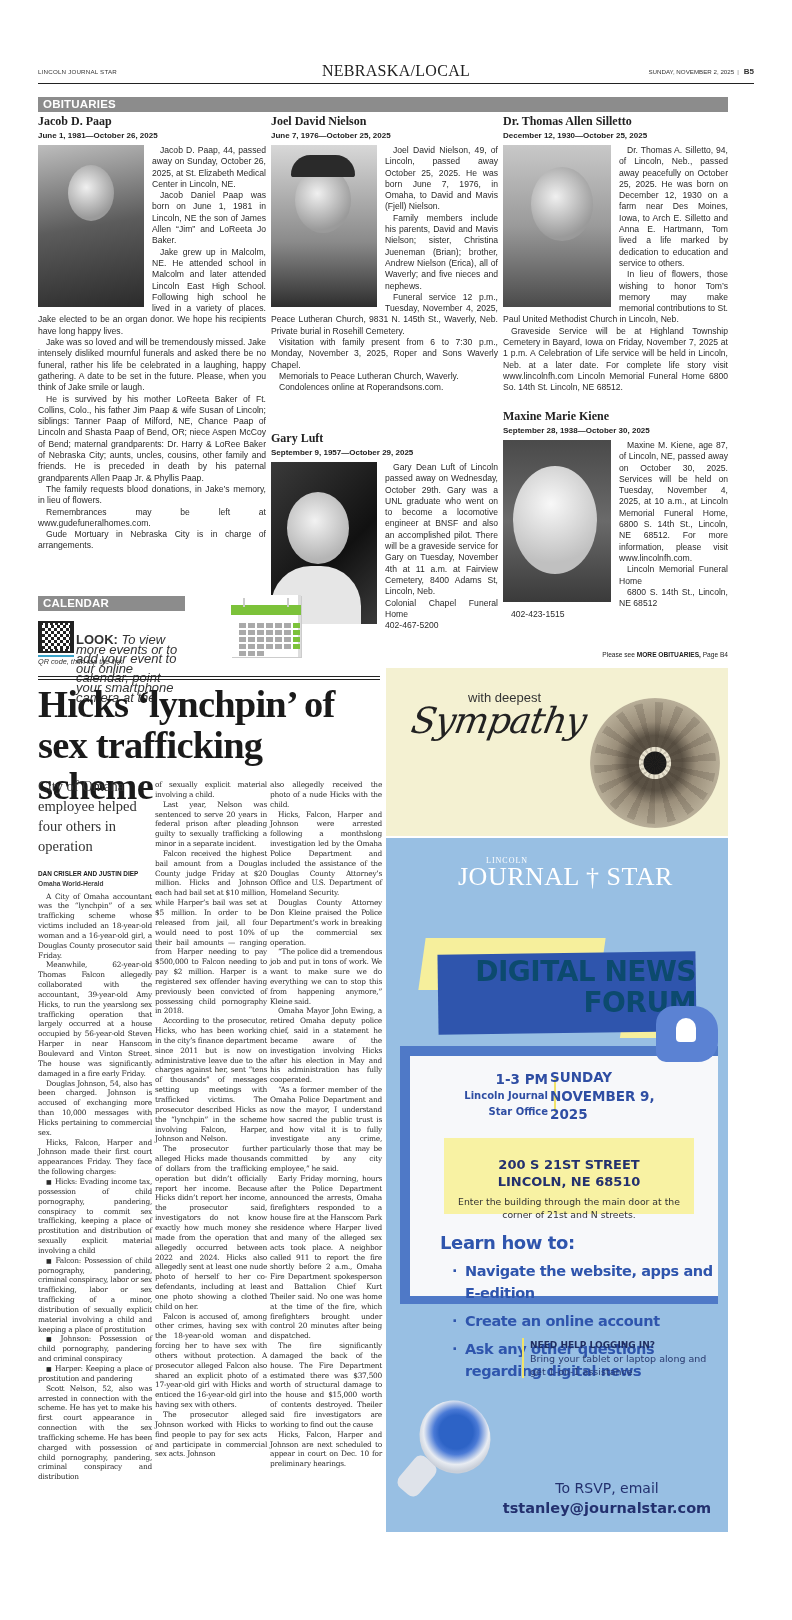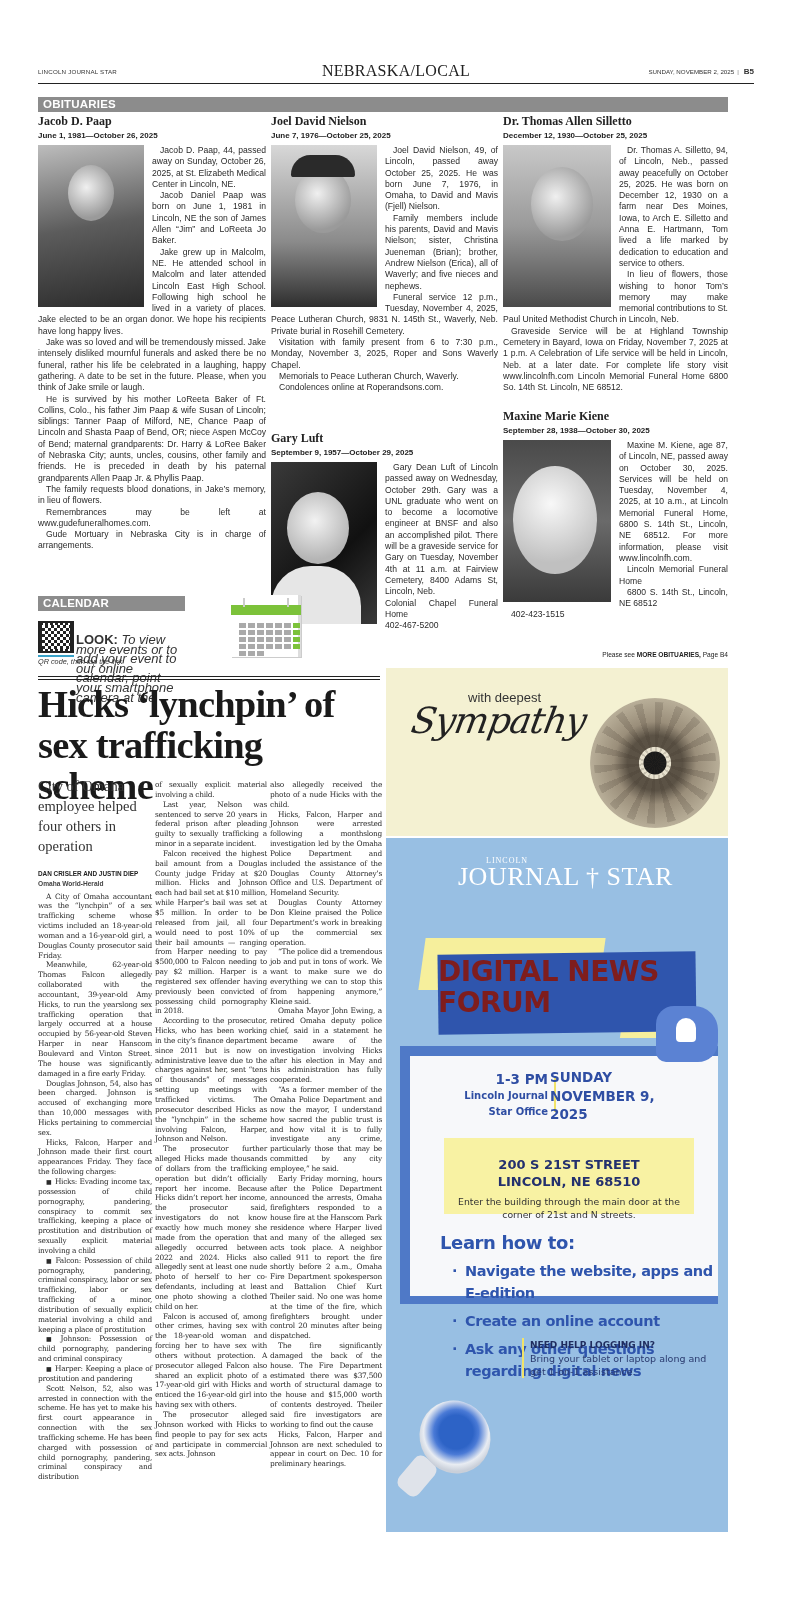--- a/index.html
+++ b/index.html
@@ -67,21 +67,21 @@
            background: repeating-conic-gradient(rgba(60,50,40,0.18) 0 8deg, rgba(0,0,0,0) 8deg 20deg); }
 
   
   .forum { position: absolute; left: 386px; top: 838px; width: 342px; height: 694px; background: #98bfe3; overflow: hidden; }
   .logo { position: absolute; left: 0; right: 0; top: 18px; text-align: center; font-family: "Liberation Serif", serif; color: #fff; }
   .logo-small { font-size: 8px; letter-spacing: 1px; position: absolute; left: 100px; top: 0; }
   .logo-big { position: absolute; left: 72px; top: 6px; font-size: 26px; letter-spacing: 0.5px; }
   .title-back { position: absolute; left: 36px; top: 100px; width: 180px; height: 52px; background: #f6ef9c; transform: skewX(-8deg); }
   .title-back2 { position: absolute; left: 236px; top: 170px; width: 80px; height: 30px; background: #f6ef9c; transform: skewX(-8deg); }
   .title-box { position: absolute; left: 52px; top: 115px; width: 258px; height: 80px; background: #2f55ad; transform: rotate(-0.8deg); }
-  .title-text { position: absolute; left: 52px; top: 118px; width: 258px; text-align: left; color: #7f1d1d; font-family: "DejaVu Sans", sans-serif; font-weight: bold; font-size: 28px; line-height: 31px; letter-spacing: -0.5px; }
+  .title-text { position: absolute; left: 52px; top: 118px; width: 258px; text-align: right; color: #0c4a6e; font-family: "DejaVu Sans", sans-serif; font-weight: bold; font-size: 28px; line-height: 31px; letter-spacing: -0.5px; }
   .frame { position: absolute; left: 14px; top: 208px; width: 318px; height: 258px; background: #4f79c7; padding: 10px 0 0 10px; }
   .frame-inner { position: absolute; left: 10px; top: 10px; right: 0; bottom: 8px; background: #f7f8fa; }
   .when { position: absolute; left: 20px; top: 10px; width: 260px; height: 58px; }
   .time { position: absolute; right: 142px; top: 4px; text-align: right; font-family: "DejaVu Sans", sans-serif; font-weight: bold; color: #2f4ea3; }
   .time .big { font-size: 13.5px; line-height: 18px; }
   .time .loc { font-size: 10px; line-height: 16px; }
   .when-sep { position: absolute; left: 124px; top: 10px; width: 2px; height: 36px; background: #f1e36a; }
   .date { position: absolute; left: 120px; top: 2px; font-family: "DejaVu Sans", sans-serif; font-weight: bold; color: #2f4ea3; font-size: 13.5px; line-height: 18.5px; }
   .addr-box { position: absolute; left: 34px; top: 82px; width: 250px; height: 76px; background: #f8f2a3; text-align: center; }
   .addr { font-family: "DejaVu Sans", sans-serif; font-weight: bold; font-size: 13px; line-height: 17px; color: #23306e; margin-top: 18px; }
@@ -330,13 +330,17 @@
         <span>Bring your tablet or laptop along and get 1-on-1 assistance.</span>
       </div>
     </div>
   </div>
   <div class="bell"></div>
 
   <div class="megaphone">
     <div class="mega-handle"></div>
     <div class="mega-cone"></div>
   </div>
+  <div class="rsvp">
+    <div class="l1">To RSVP, email</div>
+    <div class="l2">tstanley@journalstar.com</div>
+  </div>
 </div>
 
 </body></html>

